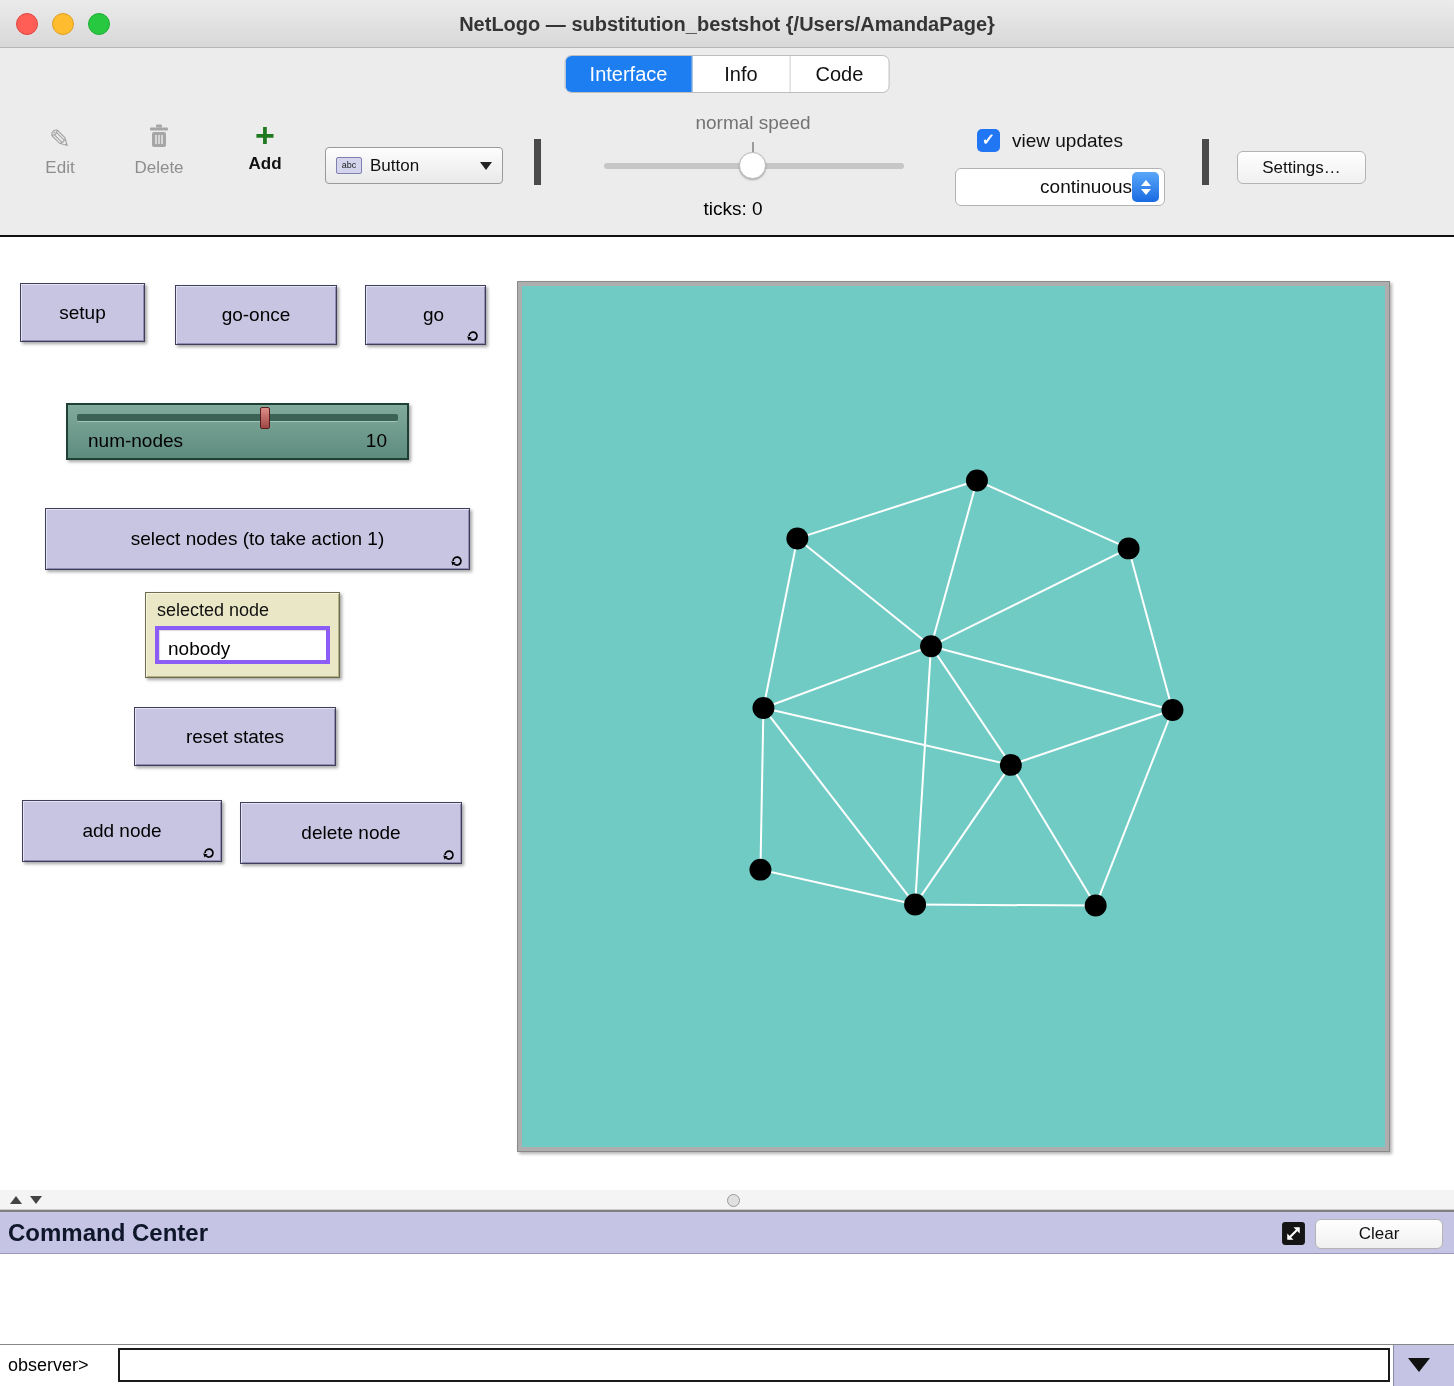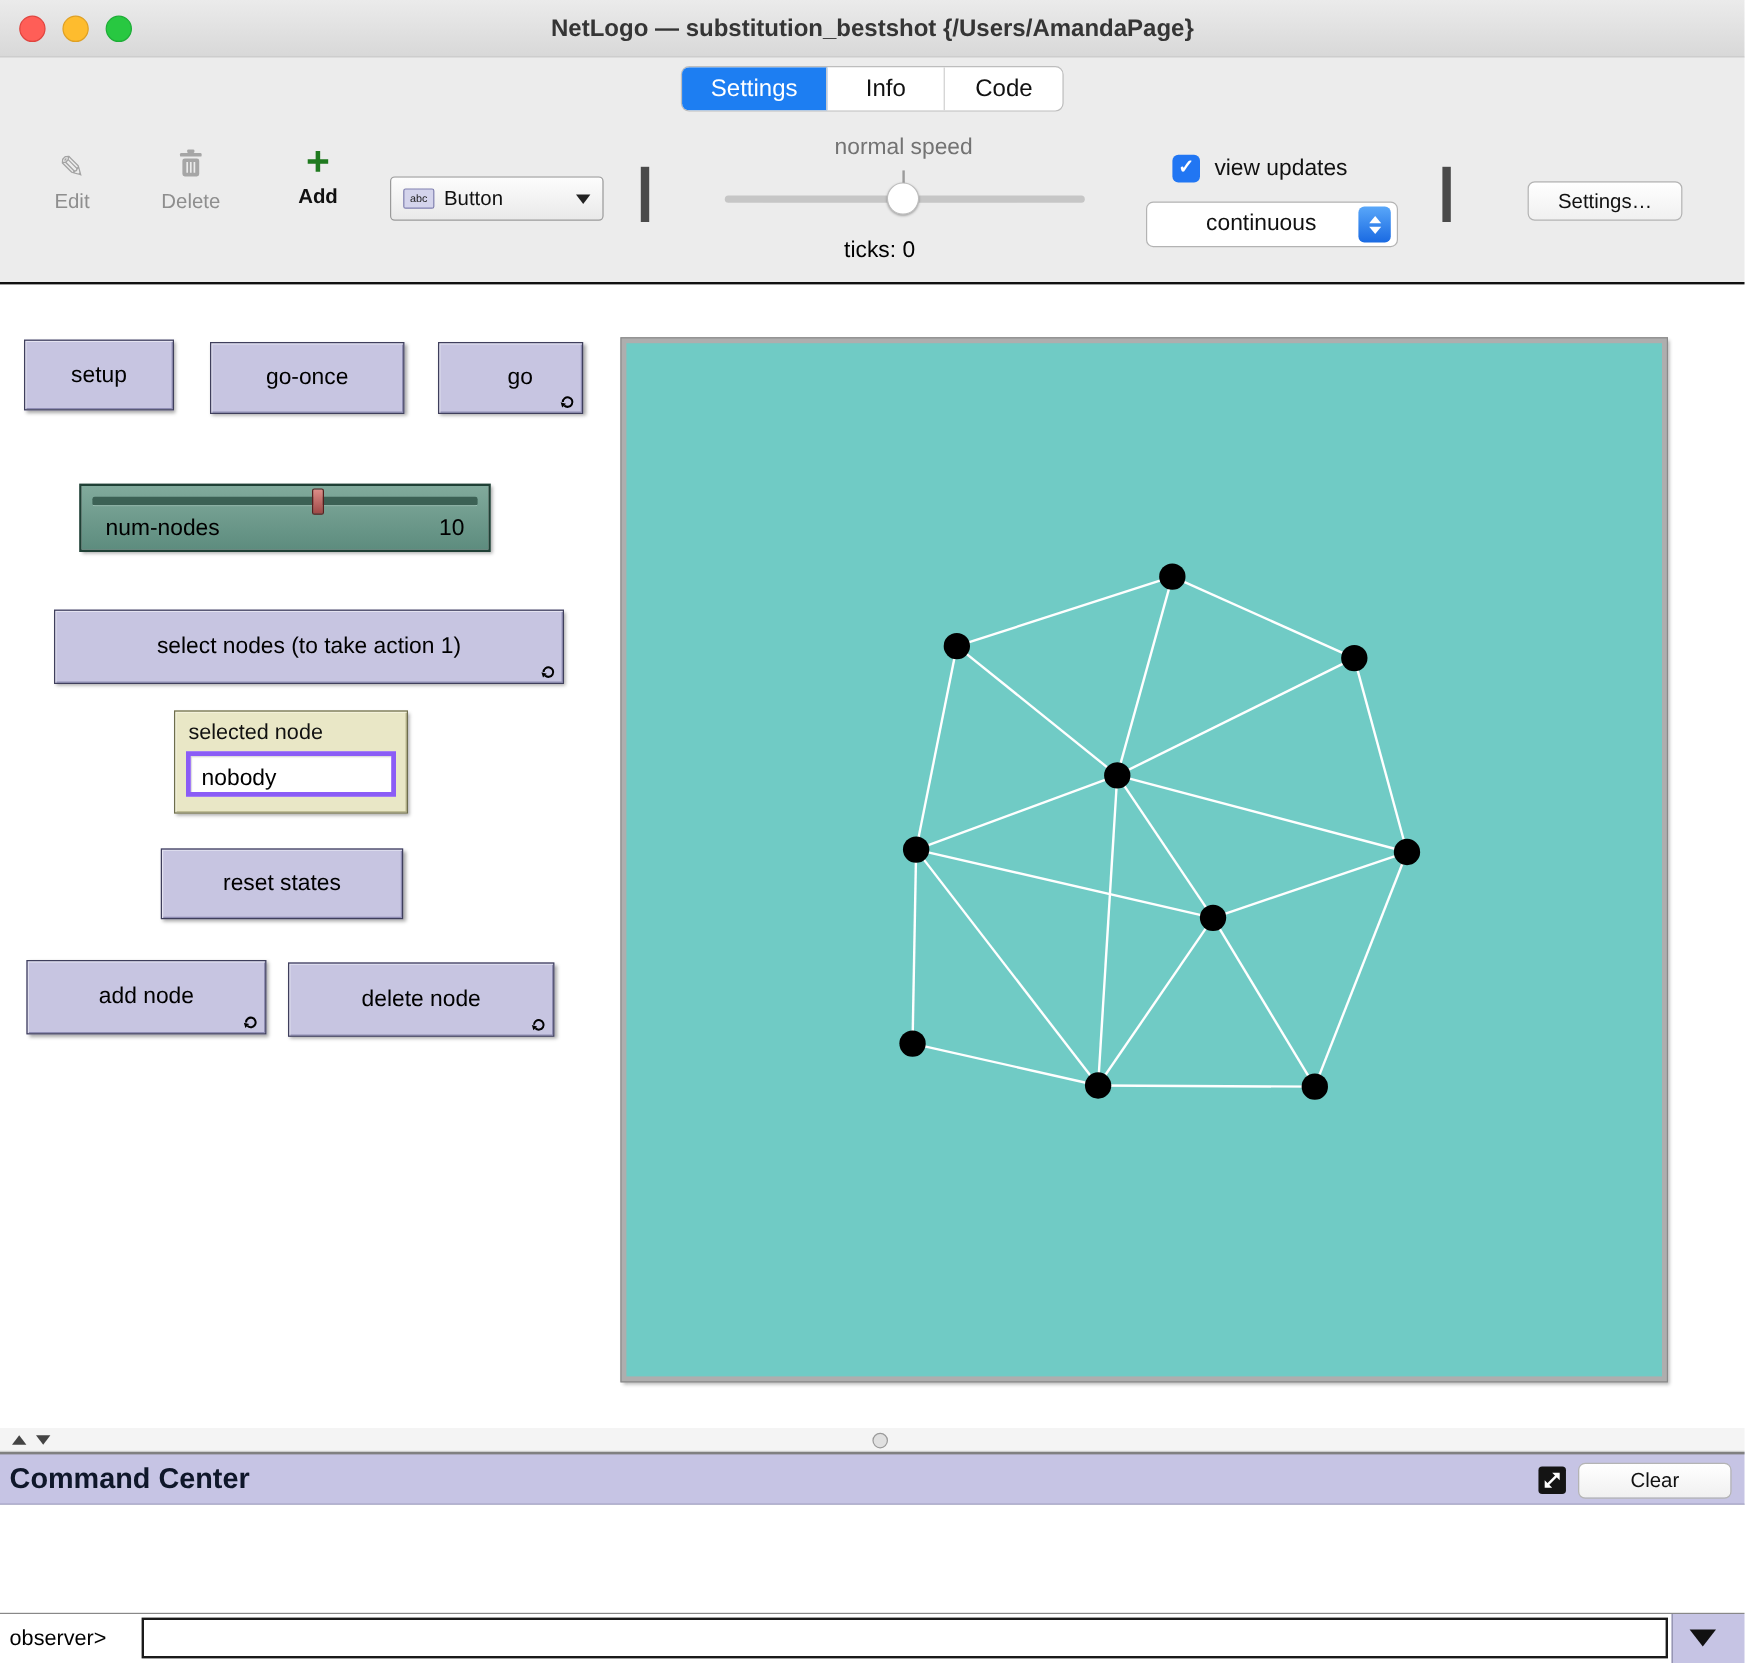--- a/index.html
+++ b/index.html
@@ -51,29 +51,29 @@
   .speed-thumb { position:absolute; left:739px; top:152px; width:27px; height:27px; background:#ffffff;
     border:1px solid #bdbdbd; border-radius:50%; box-shadow:0 1px 2px rgba(0,0,0,0.3); }
   .ticks-line { position:absolute; left:633px; top:198px; width:200px; text-align:center; font-size:19px; color:#000; }
 
   .vu-check { position:absolute; left:977px; top:129px; width:23px; height:23px; background:#2176f3;
     border-radius:5px; color:#ffffff; font-size:16px; font-weight:bold; text-align:center; line-height:22px; }
   .vu-label { position:absolute; left:1012px; top:130px; font-size:19px; color:#111; }
 
   .mode-select { position:absolute; left:955px; top:168px; width:210px; height:38px; background:#ffffff;
     border:1px solid #b3b3b3; border-radius:6px; display:flex; align-items:center; padding:0 5px 0 14px; }
-  .mode-label { flex:1; font-size:19px; color:#111; text-align:center; }
+  .mode-label { flex:1; font-size:19px; color:#111; text-align:right; }
   .stepper { width:27px; height:30px; border-radius:5px; background:linear-gradient(#59a7f9,#1a6ae2);
     display:flex; flex-direction:column; align-items:center; justify-content:center; gap:3px; }
   .tri-up-w { width:0; height:0; border-left:5px solid transparent; border-right:5px solid transparent; border-bottom:6px solid #fff; }
   .tri-down-w { width:0; height:0; border-left:5px solid transparent; border-right:5px solid transparent; border-top:6px solid #fff; }
 
   .mac-btn { background:linear-gradient(#ffffff,#f0f0f0); border:1px solid #b4b4b4; border-radius:6px;
     font-size:17px; color:#111; text-align:center; }
-  .settings-btn { position:absolute; left:1237px; top:151px; width:129px; height:33px; line-height:31px;margin-left:36px; }
+  .settings-btn { position:absolute; left:1237px; top:151px; width:129px; height:33px; line-height:31px; }
 
   
   .main { position:absolute; left:0; top:235px; width:1454px; height:955px; background:#ffffff;
     border-top:2px solid #111; }
 
   .nl-btn { position:absolute; background:#c7c5e1; border:1px solid #3f3f5c;
     box-shadow: inset 1px 1px 0 #e4e3f1, inset -1px -1px 0 #8f8db4, 2px 2px 3px rgba(0,0,0,0.35);
     display:flex; align-items:center; justify-content:center; font-size:19px; color:#000; }
   .forever { position:absolute; right:5px; bottom:4px; width:14px; height:14px; }
 
@@ -133,21 +133,21 @@
 
   <div class="titlebar">
     <div class="traffic t-red"></div>
     <div class="traffic t-yellow"></div>
     <div class="traffic t-green"></div>
     <div class="win-title">NetLogo — substitution_bestshot {/Users/AmandaPage}</div>
   </div>
 
   <div class="chrome">
     <div class="tabs">
-      <div class="tab active">Settings</div>
+      <div class="tab active">Interface</div>
       <div class="tab">Info</div>
       <div class="tab">Code</div>
     </div>
 
     <div class="tool-group disabled" style="left:28px; top:76px; width:64px;">
       <span class="tool-icon">✎</span>
       <span class="tool-label">Edit</span>
     </div>
 
     <div class="tool-group disabled" style="left:122px; top:76px; width:74px;">

